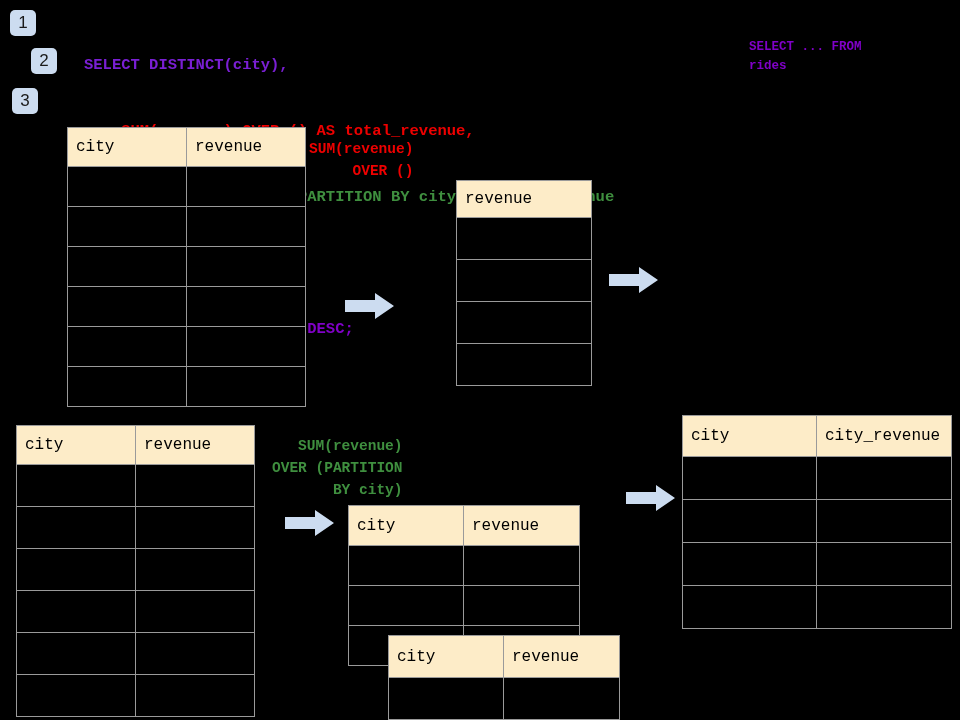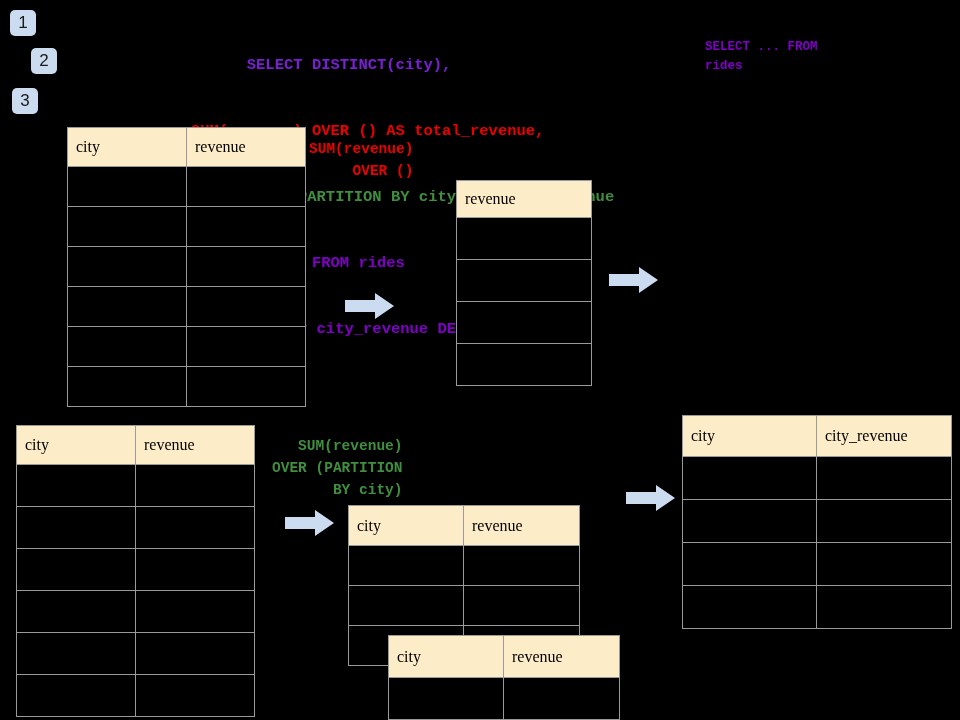--- a/index.html
+++ b/index.html
@@ -34,21 +34,20 @@
 
   
   .code {
     position: absolute;
     font-family: "Liberation Mono", "DejaVu Sans Mono", monospace;
     font-size: 15.5px;
     line-height: 22px;
     white-space: pre;
     letter-spacing: 0px;
     font-weight: 700;
-    text-align: center;
   }
   .code-line { white-space: pre; }
 
   
   .anno {
     position: absolute;
     font-family: "Liberation Mono", "DejaVu Sans Mono", monospace;
     font-size: 14.5px;
     line-height: 22px;
     white-space: pre;
@@ -63,21 +62,21 @@
     white-space: pre;
     font-weight: 700;
   }
 
   
   .tbl {
     position: absolute;
     border-collapse: collapse;
     table-layout: fixed;
     background: #e5e5e5;
-    font-family: Liberation Serif, serif;
+    font-family: Liberation Mono, monospace;
     border-radius: 28px;
   }
   .tbl td {
     border: 1px solid #9a9a9a;
     padding: 0;
     background: #000000;
   }
   .tbl th {
     border: 1px solid #9a9a9a;
     background: #fdecc8;
@@ -101,21 +100,21 @@
   <div class="badge" style="left:12px; top:88px;">3</div>
 
   <div class="code" style="left:84px; top:10px;">
     <div class="code-line" style="color:#7a1fd4;">SELECT DISTINCT(city),</div>
     <div class="code-line" style="color:#ee0000;">    SUM(revenue) OVER () AS total_revenue,</div>
     <div class="code-line" style="color:#3f8f3f;">    SUM(revenue) OVER (PARTITION BY city) as city_revenue</div>
     <div class="code-line" style="color:#8000c8;">  FROM rides</div>
     <div class="code-line" style="color:#8000c8;">  ORDER by city_revenue DESC;</div>
   </div>
 
-  <div class="anno-small" style="left:705px; top:38px; color:#8000c8;">SELECT ... FROM
+  <div class="anno-small" style="left:749px; top:38px; color:#8000c8;">SELECT ... FROM
 rides</div>
 
   <div class="anno" style="left:309px; top:138px; color:#ee0000;">SUM(revenue)
 OVER ()</div>
 
   <div class="anno" style="left:272px; top:435px; color:#3f8f3f;">SUM(revenue)
 OVER (PARTITION
 BY city)</div>
 
   <table class="tbl" style="left:67px; top:127px; width:238px;">

